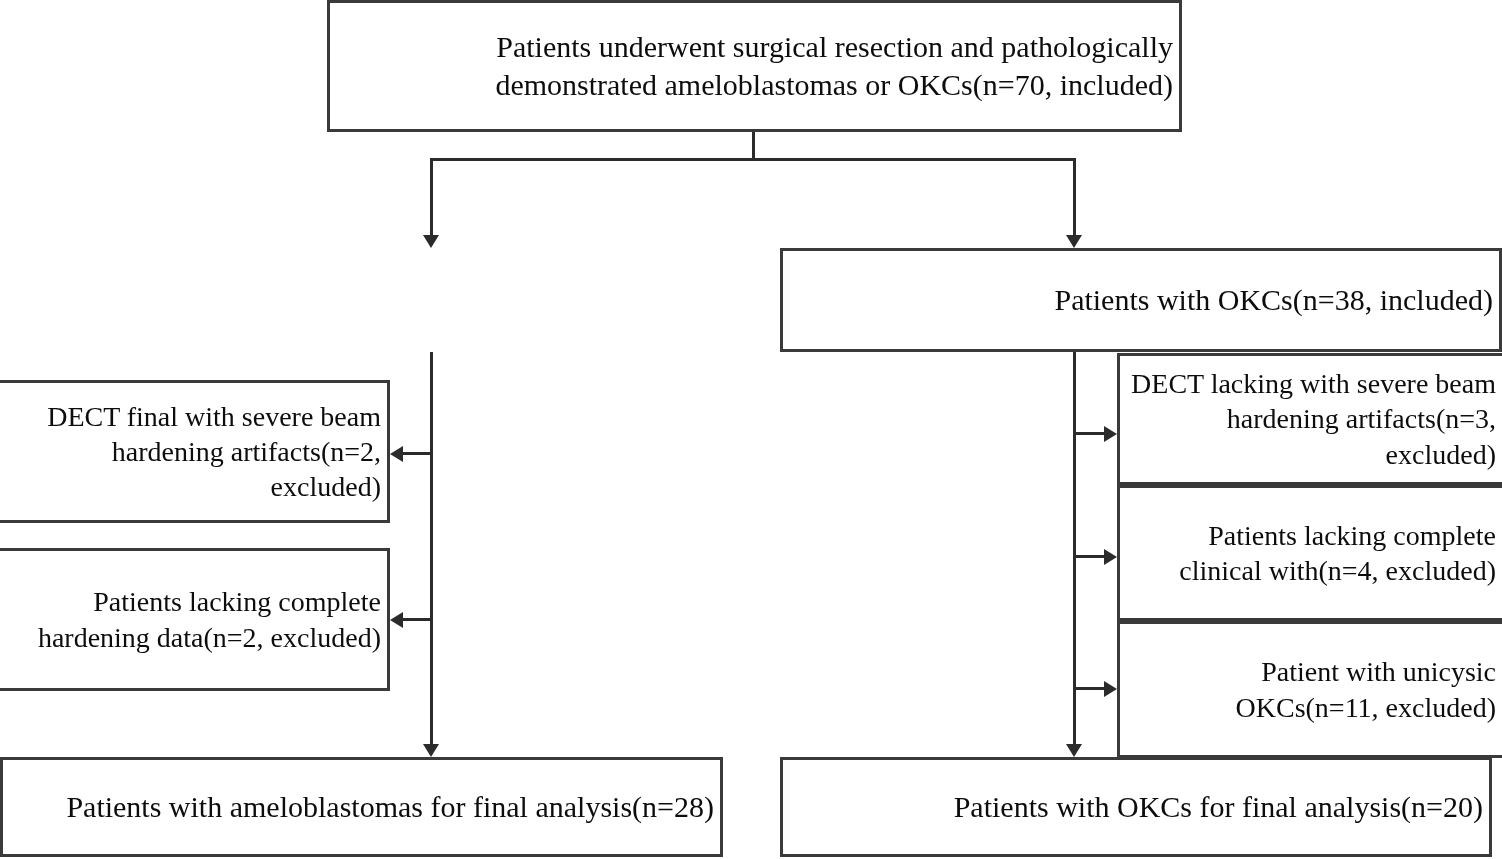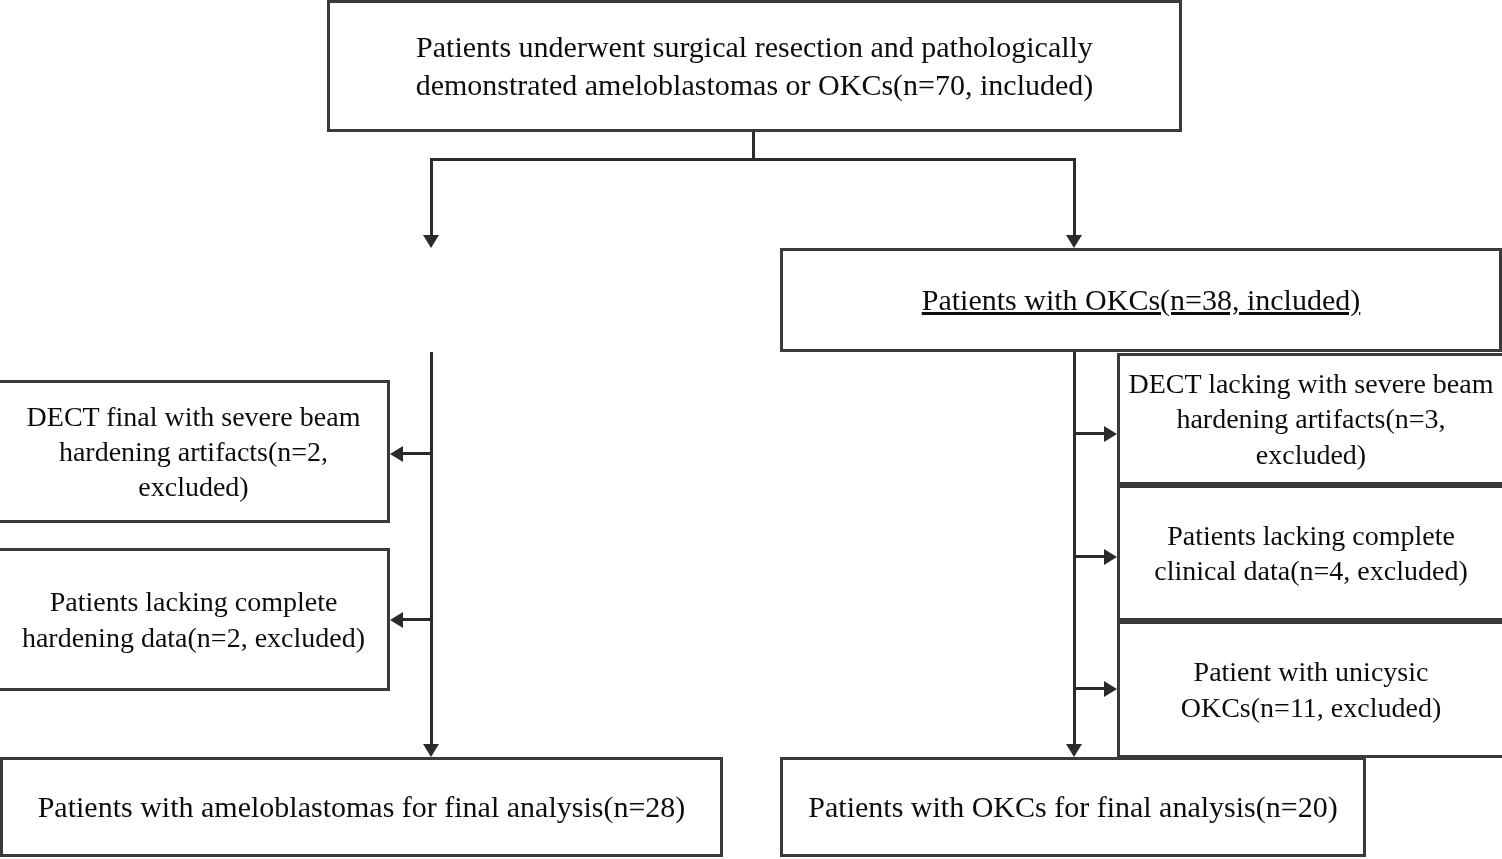--- a/index.html
+++ b/index.html
@@ -17,21 +17,21 @@
     overflow: hidden;
   }
   .box {
     position: absolute;
     box-sizing: border-box;
     border: 3px solid #3a3a3a;
     background: #ffffff;
     display: flex;
     align-items: center;
     justify-content: center;
-    text-align: center;
+    text-align: right;
     line-height: 1.26;
     z-index: 3;
   }
   .box > span {
     display: block;
     width: 100%;
     padding: 0 6px;
     box-sizing: border-box;
   }
   
@@ -71,28 +71,28 @@
     height: 0;
     border-top: 8px solid transparent;
     border-bottom: 8px solid transparent;
     border-left: 13px solid #2b2b2b;
     z-index: 4;
   }
 
   
   #node-root        { left: 327px; top: 0px;    width: 855px;  height: 132px; font-size: 30px; }
   #node-amelo       { left: 0px;   top: 248px;  width: 723px;  height: 104px; font-size: 30px; }
-  #node-okc         { left: 780px; top: 248px;  width: 722px;  height: 104px; font-size: 30px; text-decoration: underline; }
+  #node-okc         { left: 780px; top: 248px;  width: 722px;  height: 104px; font-size: 30px; }
   #node-ex-left-1   { left: -3px;  top: 380px;  width: 393px;  height: 143px; font-size: 28px; }
   #node-ex-left-2   { left: -3px;  top: 548px;  width: 393px;  height: 143px; font-size: 28px; }
   #node-ex-right-1  { left: 1117px;top: 353px;  width: 388px;  height: 132px; font-size: 28px; }
   #node-ex-right-2  { left: 1117px;top: 485px;  width: 388px;  height: 136px; font-size: 28px; }
   #node-ex-right-3  { left: 1117px;top: 621px;  width: 388px;  height: 137px; font-size: 28px; }
   #node-final-left  { left: 0px;   top: 757px;  width: 723px;  height: 100px; font-size: 30px; }
-  #node-final-right { left: 780px; top: 757px;  width: 586px;  height: 100px; font-size: 30px; }
+  #node-final-right { left: 780px; top: 757px;  width: 712px;  height: 100px; font-size: 30px; }
 </style>
 </head>
 <body>
 
 <div id="canvas">
 
   <div class="box" id="node-root">
     <span>Patients underwent surgical resection and pathologically demonstrated ameloblastomas or OKCs(n=70, included)</span>
   </div>
 
@@ -107,21 +107,21 @@
 
   <div class="box" id="node-ex-left-2">
     <span>Patients lacking complete hardening data(n=2, excluded)</span>
   </div>
 
   <div class="box" id="node-ex-right-1">
     <span>DECT lacking with severe beam hardening artifacts(n=3, excluded)</span>
   </div>
 
   <div class="box" id="node-ex-right-2">
-    <span>Patients lacking complete clinical data(n=4, excluded)</span>
+    <span>Patients lacking complete clinical with(n=4, excluded)</span>
   </div>
 
   <div class="box" id="node-ex-right-3">
     <span>Patient with unicysic OKCs(n=11, excluded)</span>
   </div>
 
   <div class="box" id="node-final-left">
     <span>Patients with ameloblastomas for final analysis(n=28)</span>
   </div>
 

